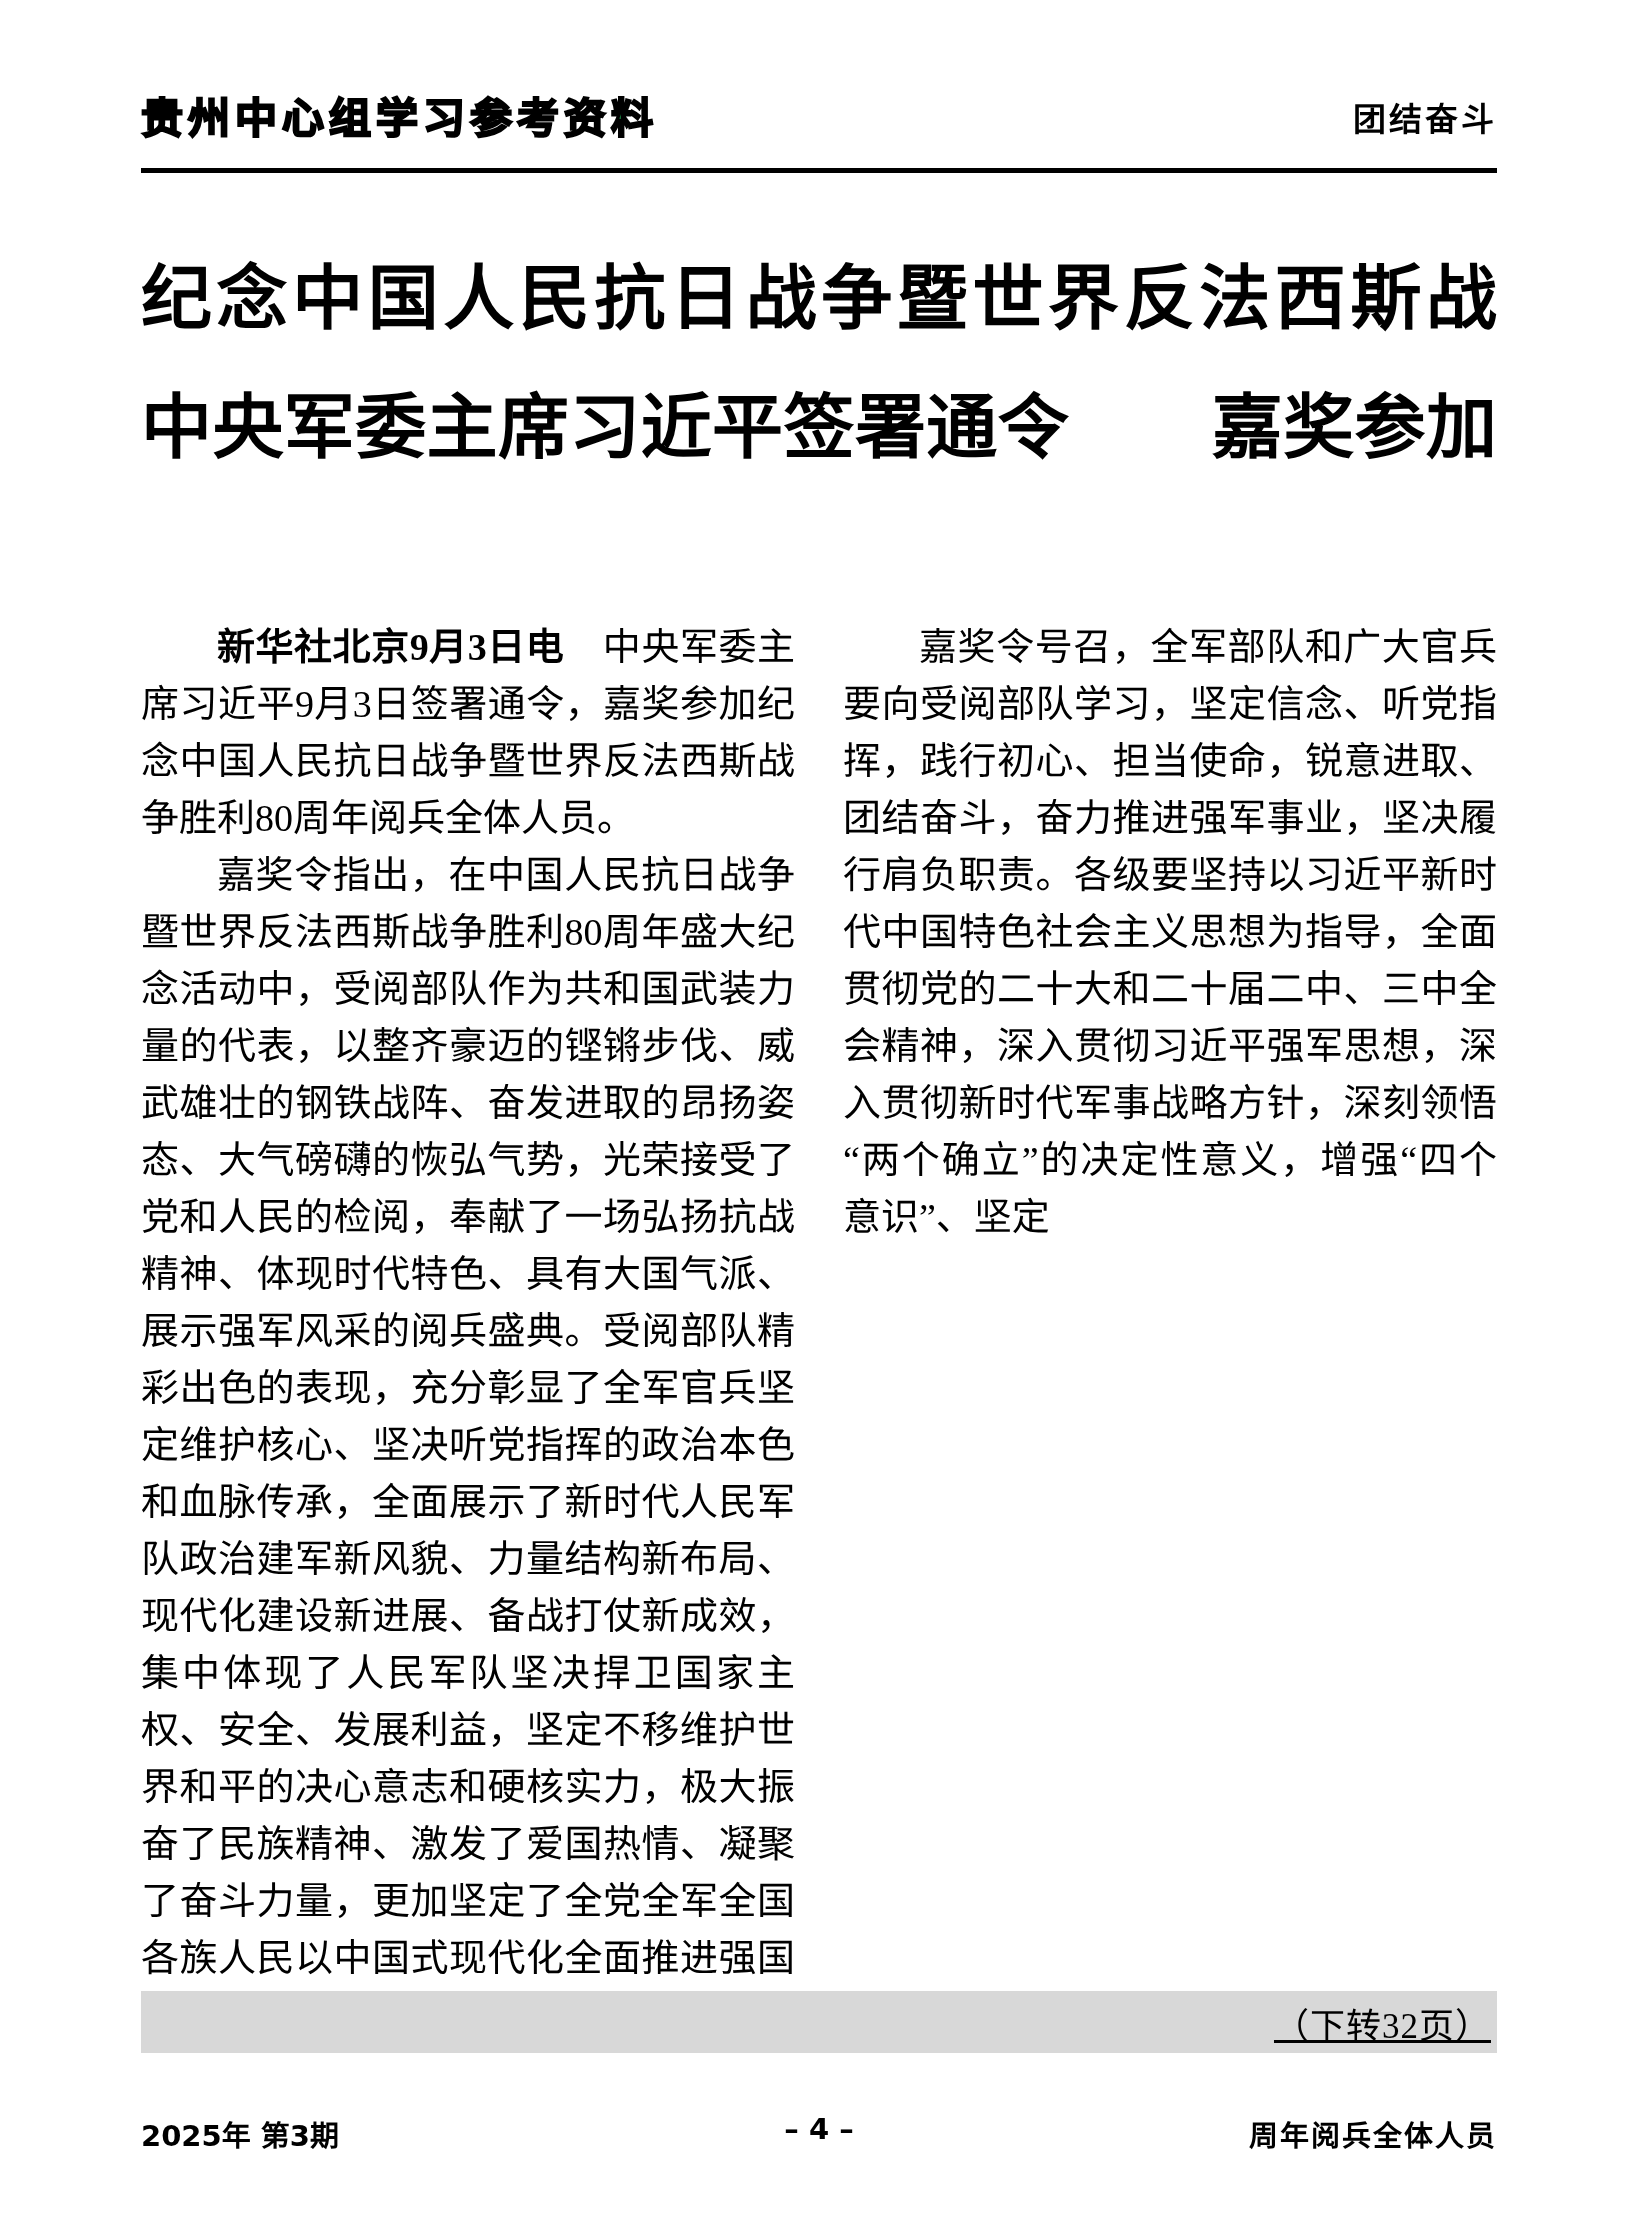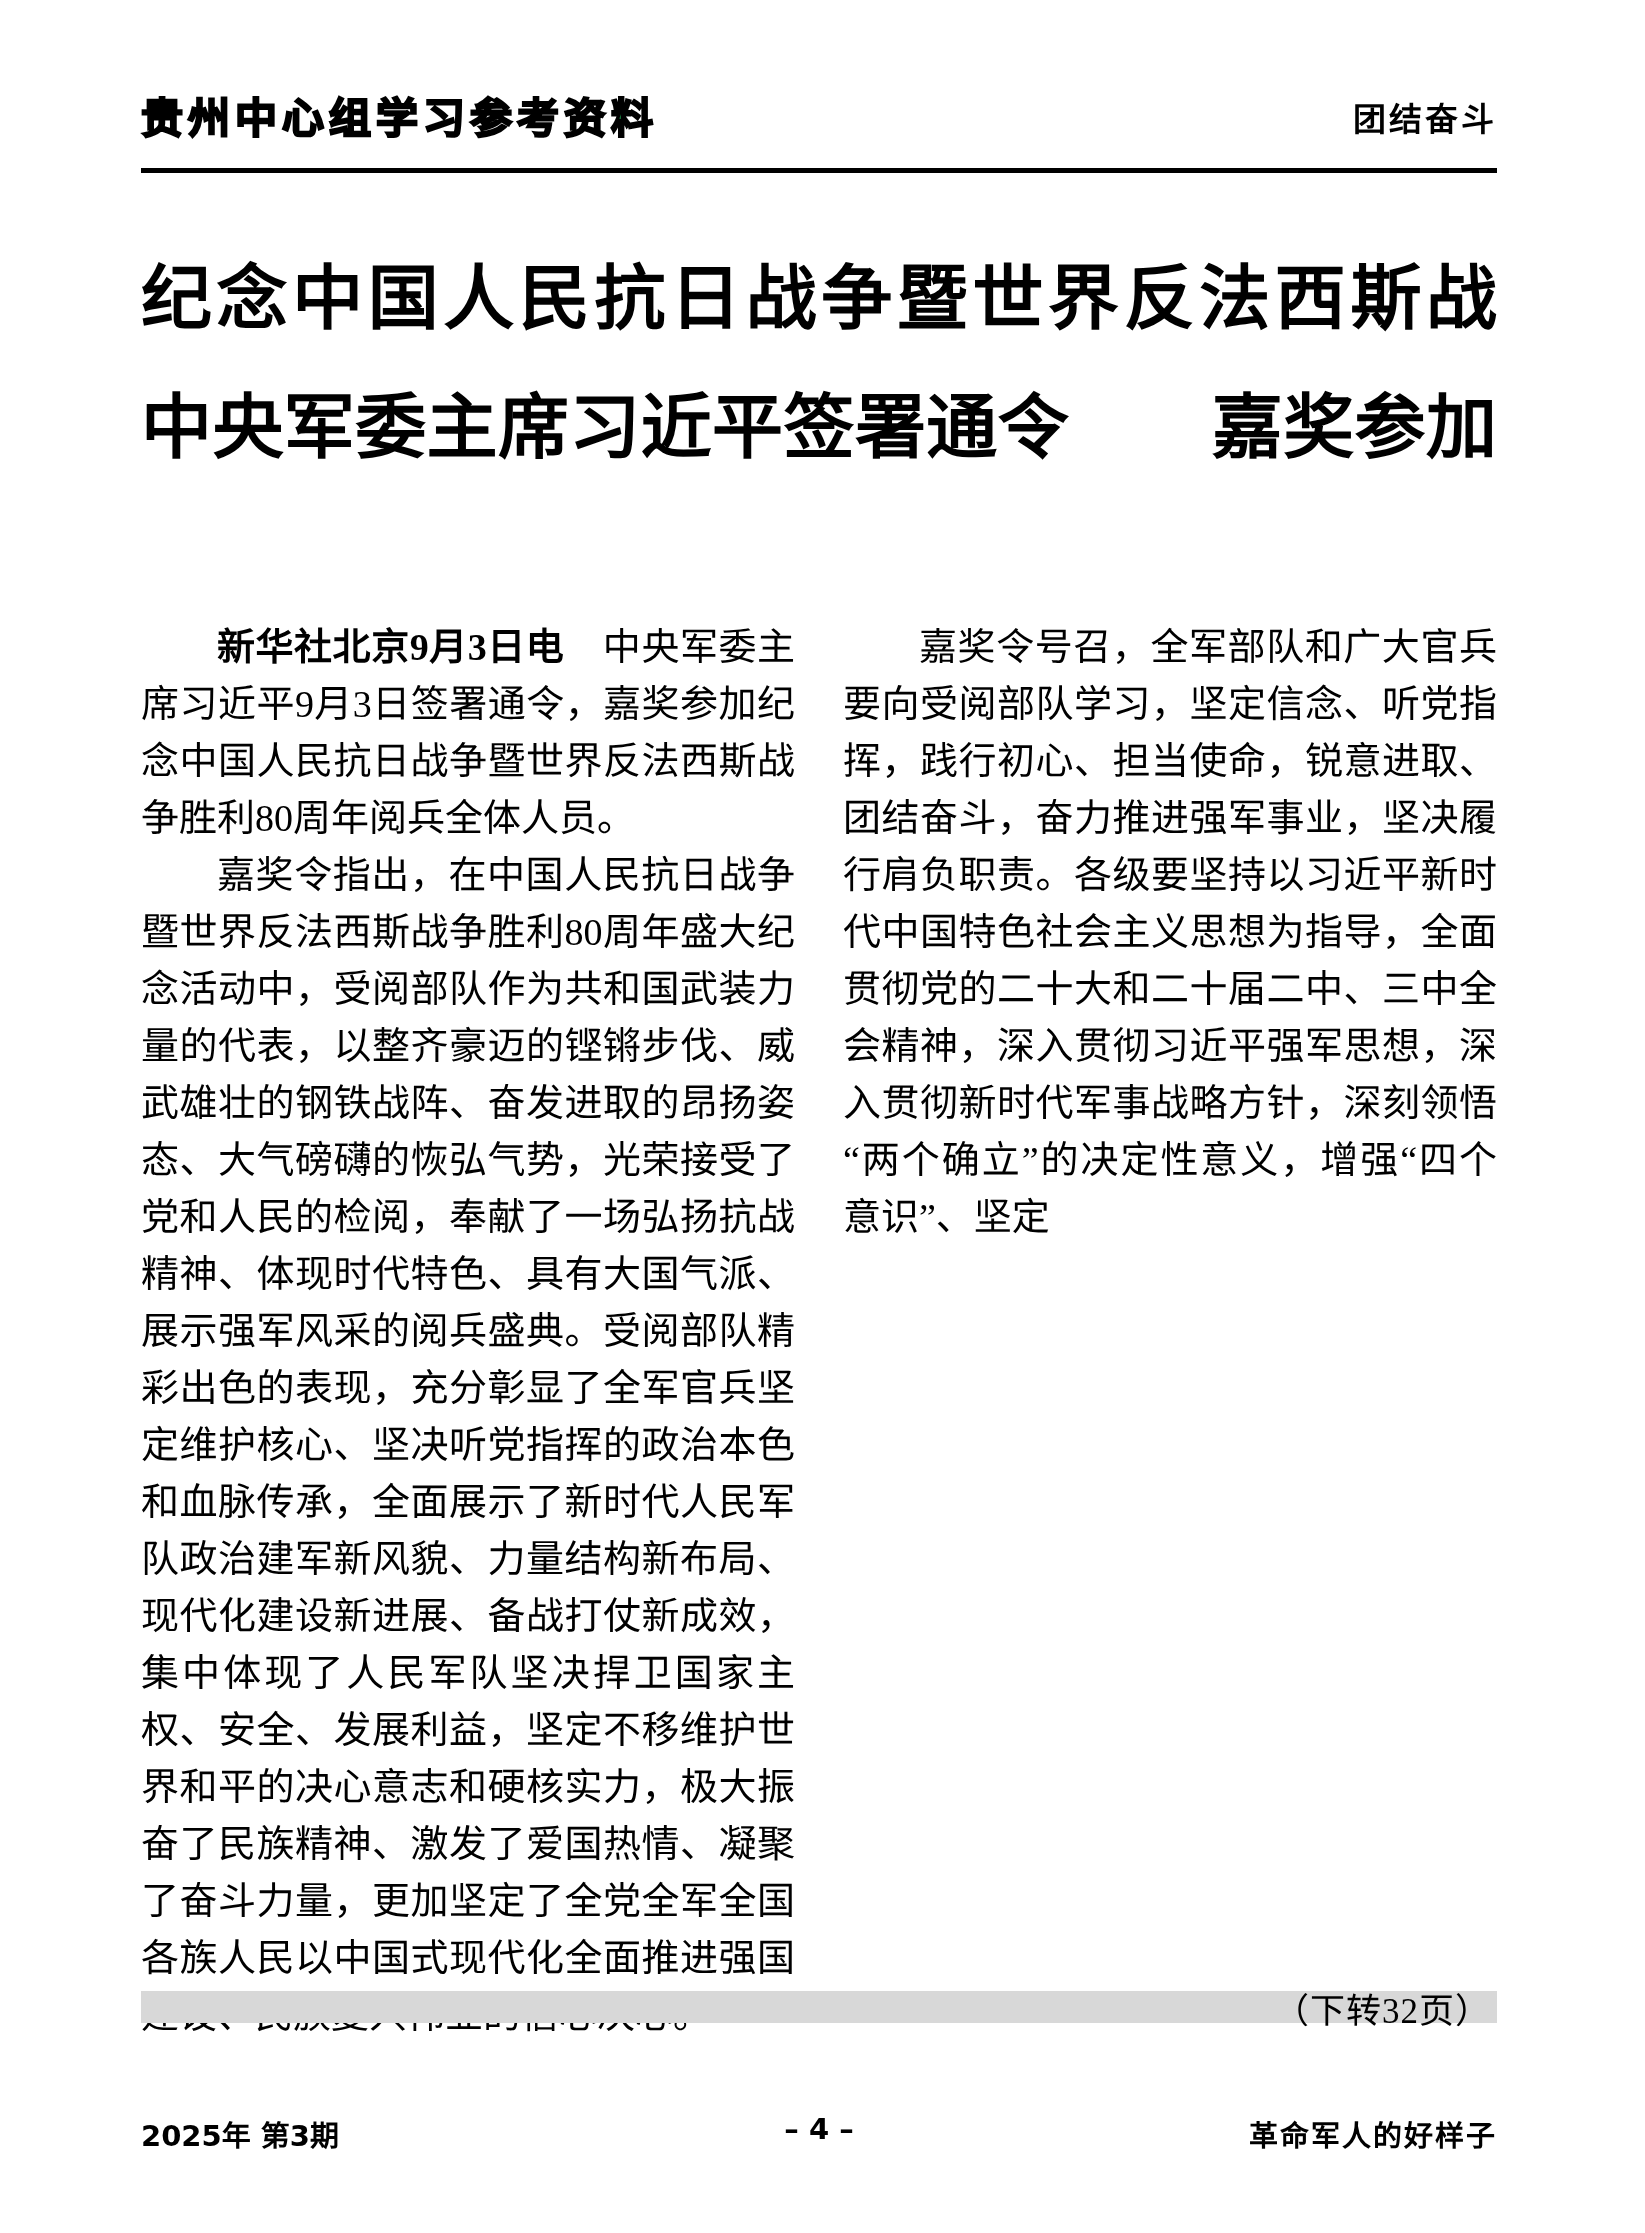--- a/index.html
+++ b/index.html
@@ -50,24 +50,25 @@
   .col {
     width:654px;
     font-size:38px; line-height:57px;
     text-align:justify; text-justify:inter-ideograph;
   }
   .col p { text-indent:2em; margin:0; }
   .dateline { font-weight:bold; }
 
   
   .continuation-bar {
-    position:absolute; top:1991px; left:141px; right:149px; height:32px;
+    position:absolute; top:1991px; left:141px; right:149px; height:62px;
     background:#d8d8d8;
     display:flex; align-items:center; justify-content:flex-end;
     padding-right:6px;
+    text-decoration:underline;
   }
   .continuation-note { font-size:35px; letter-spacing:1px; }
 
   
   .footer-row {
     position:absolute; top:2084px; left:141px; right:149px; height:40px;
     font-family:"DejaVu Sans","Liberation Sans",sans-serif;
     font-weight:bold; font-size:29px;margin-top:28px;
   }
   .footer-left  { position:absolute; left:0; top:0; white-space:nowrap; }
@@ -98,15 +99,15 @@
   </div>
 </div>
 
 <div class="continuation-bar">
   <span class="continuation-note">（下转32页）</span>
 </div>
 
 <div class="footer-row">
   <span class="footer-left">2025年 第3期</span>
   <span class="footer-center">– 4 –</span>
-  <span class="footer-right">革命军人的好样子</span>
+  <span class="footer-right">周年阅兵全体人员</span>
 </div>
 
 
 </body></html>

